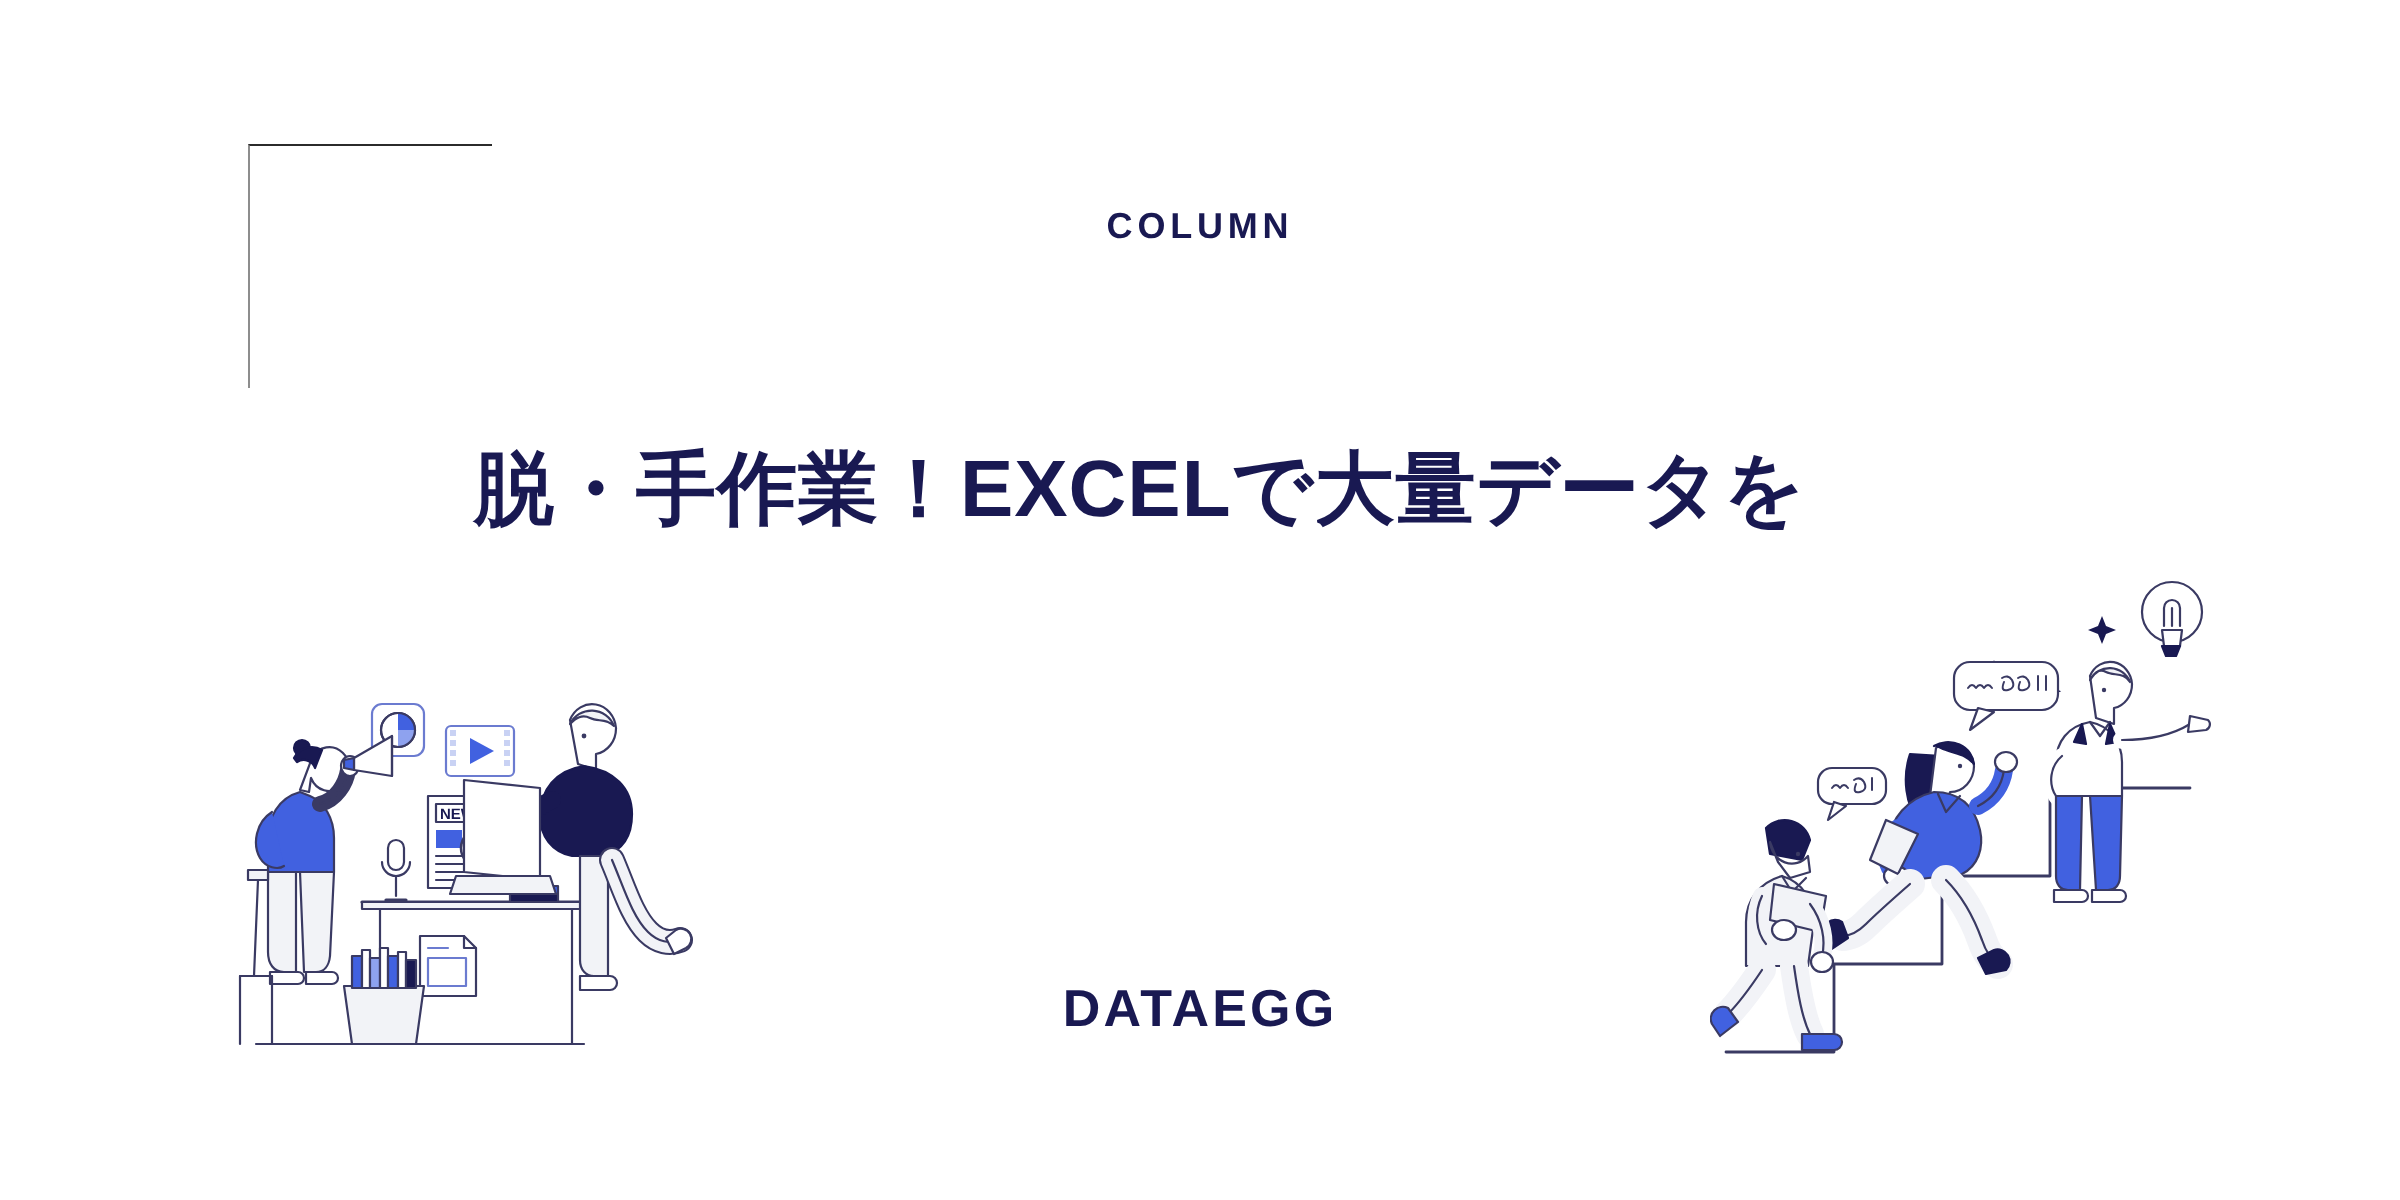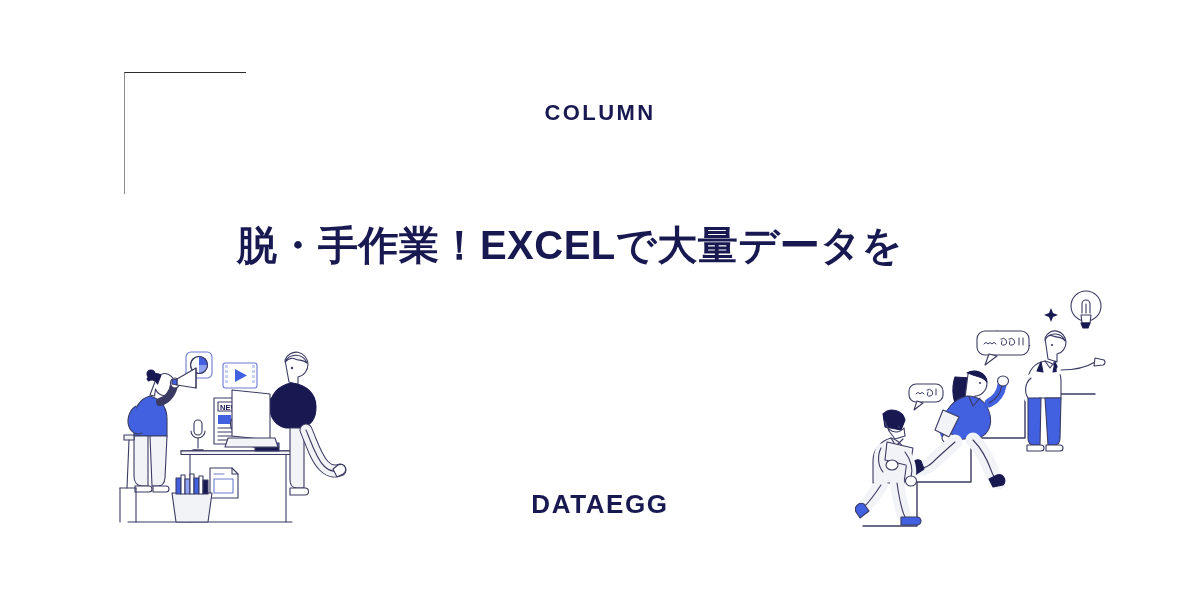--- a/index.html
+++ b/index.html
@@ -35,21 +35,21 @@
     pointer-events: none;
   }
 
   
   .eyebrow {
     position: absolute;
     left: 0;
     top: 98px;
     width: 1200px;
     text-align: center;
-    font-size: 22px;
+    font-size: 18px;
     font-weight: 700;
     letter-spacing: 2.4px;
     color: #191952;
     line-height: 30px;
   }
   .title {
     position: absolute;
     left: 0;
     top: 216px;
     width: 1140px;

